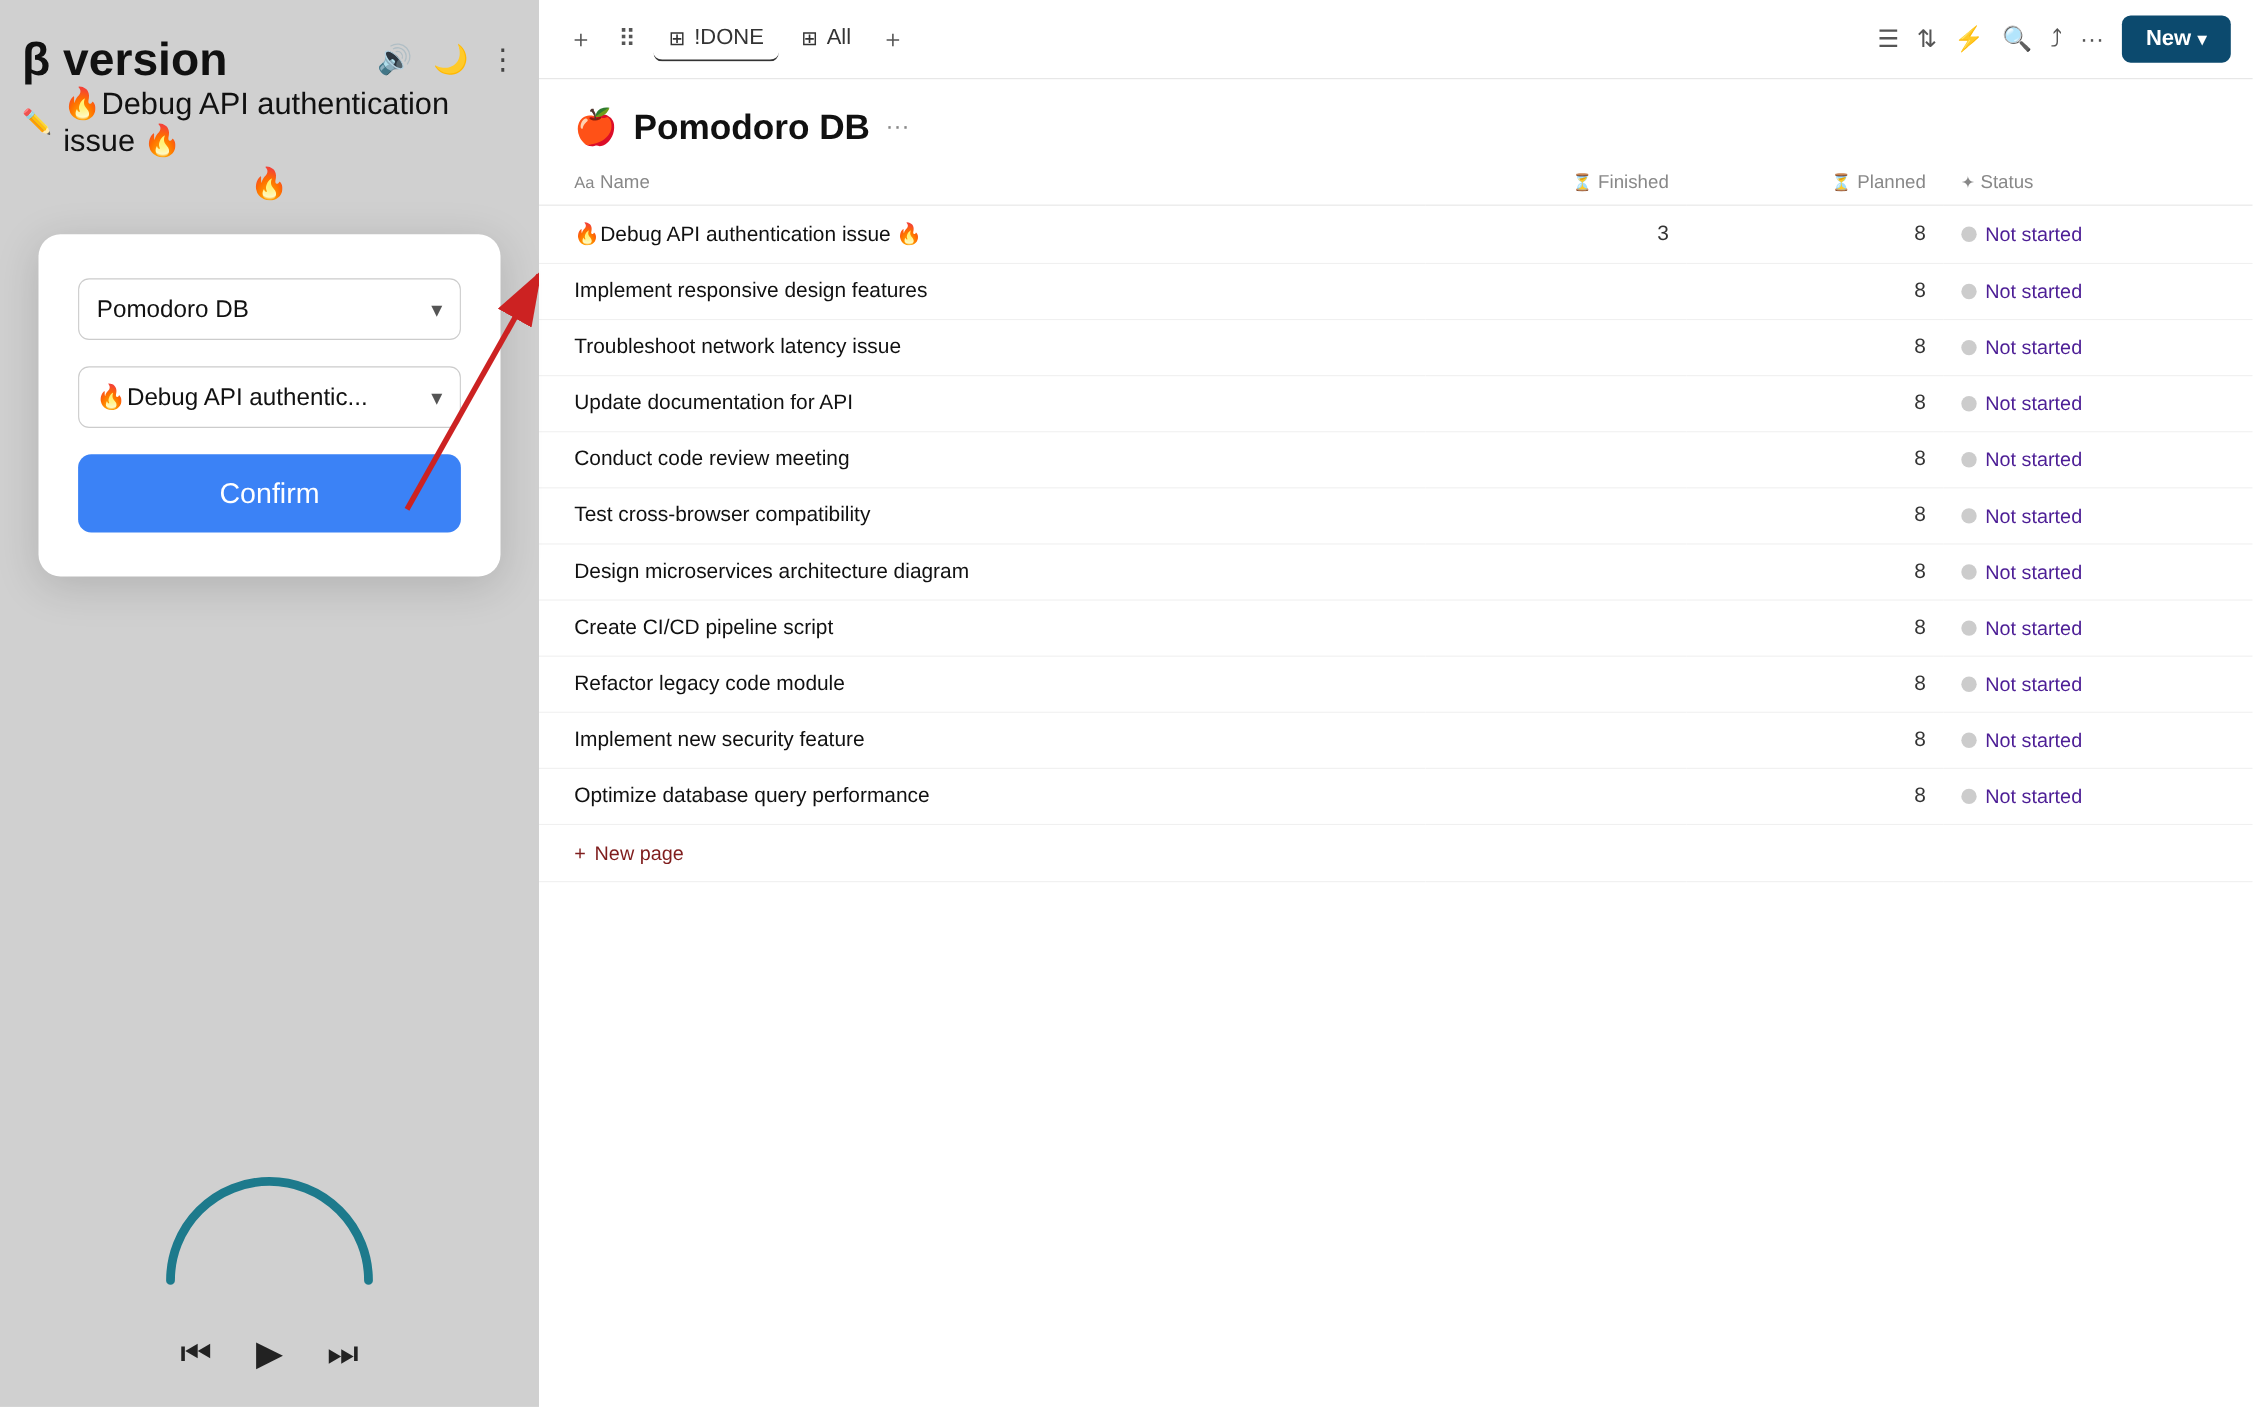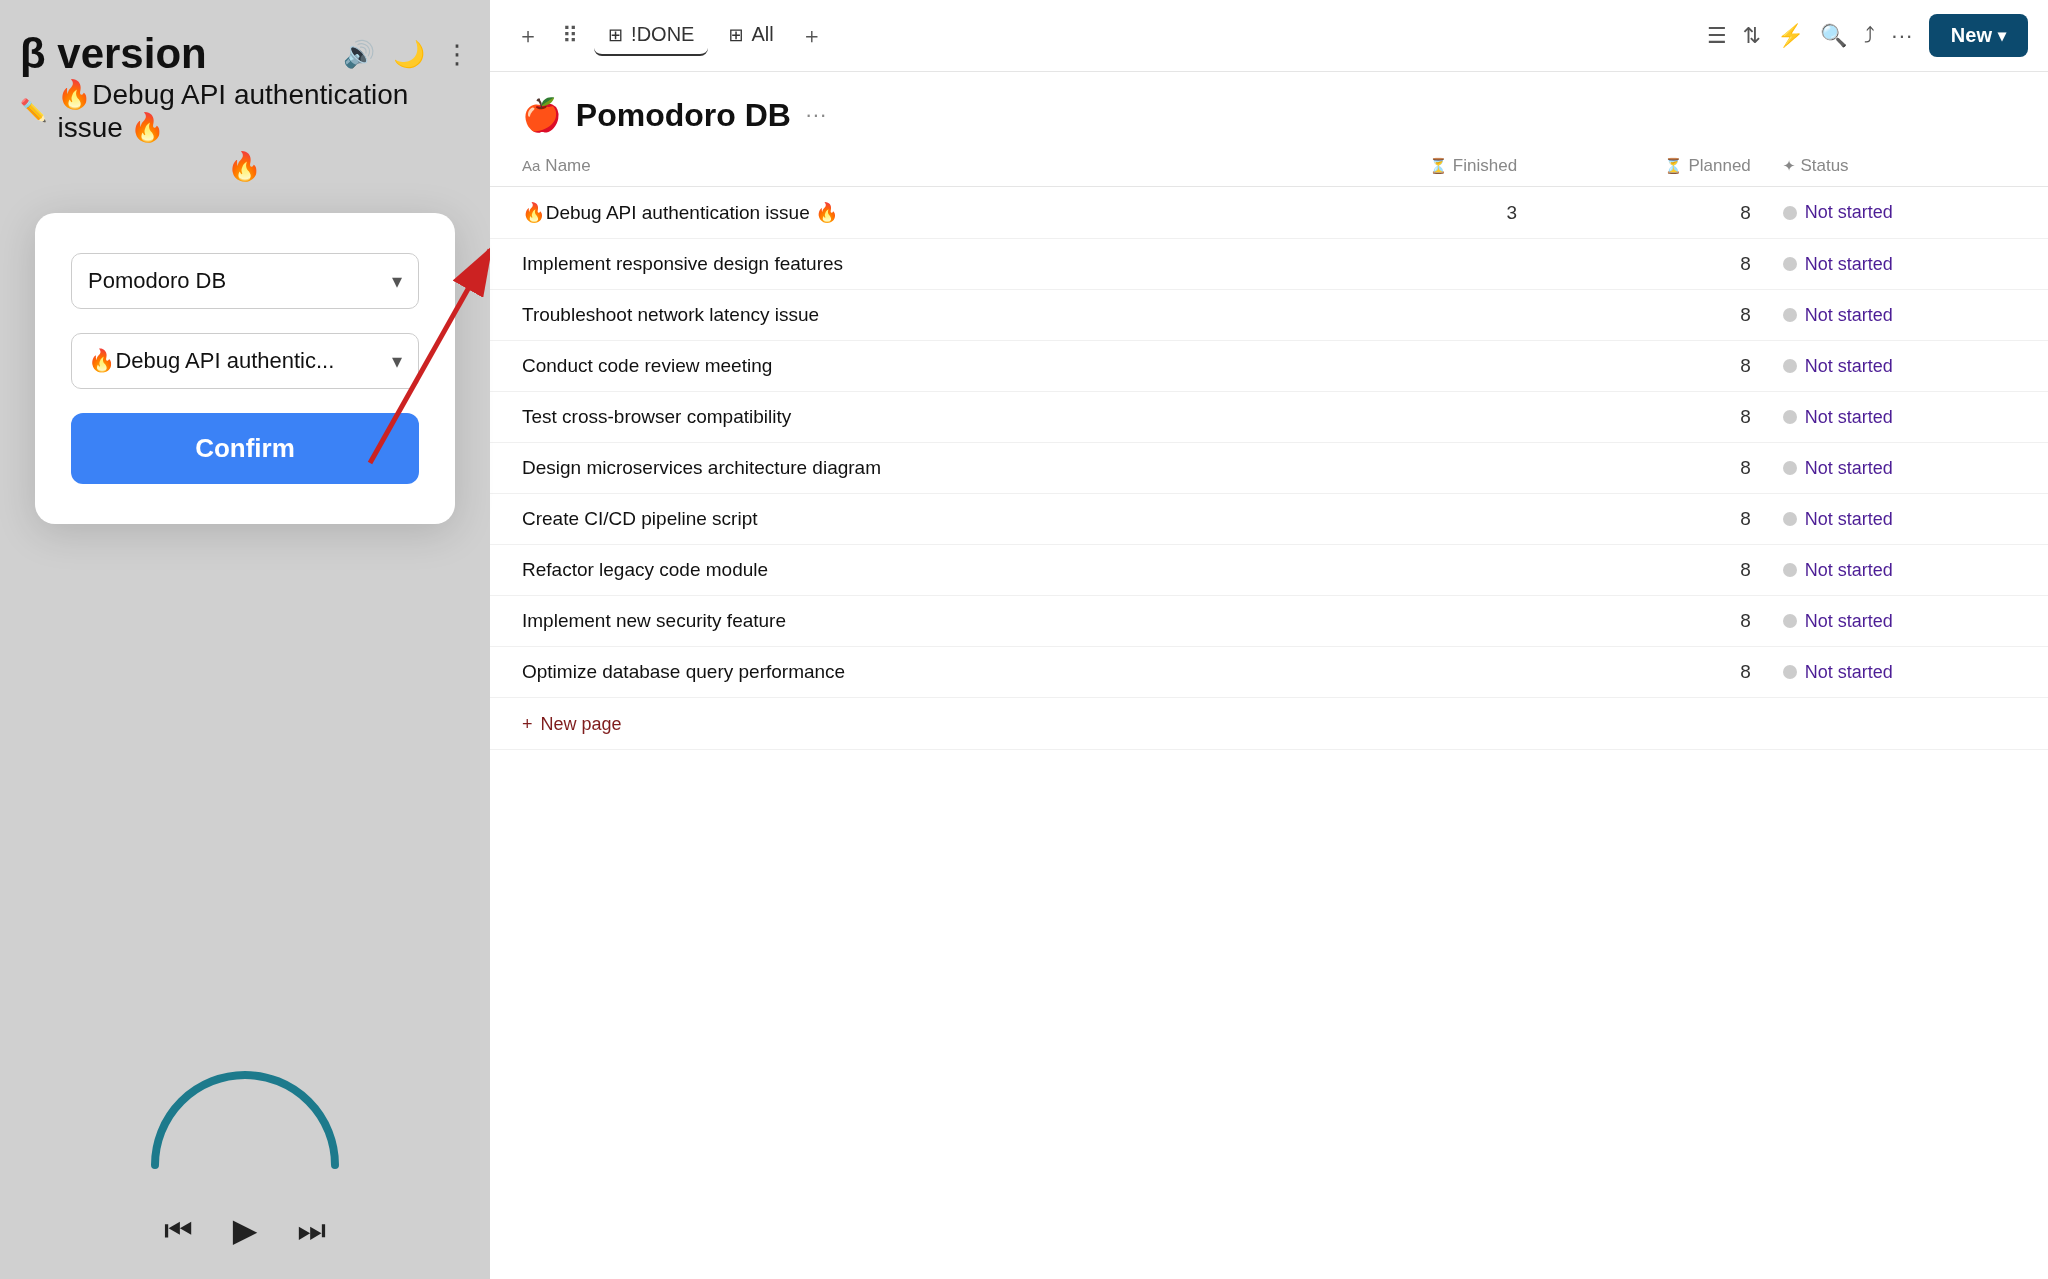--- a/index.html
+++ b/index.html
@@ -104,21 +104,21 @@
       font-size: 20px;
       color: #555;
     }
     .confirm-btn {
       background: #3b82f6;
       color: #fff;
       border: none;
       border-radius: 12px;
       padding: 20px;
       font-size: 26px;
-      font-weight: 700;
+      font-weight: 400;
       cursor: pointer;
       width: 100%;
     }
 
     
     .circle-area {
       position: absolute;
       bottom: 100px;
       left: 50%;
       transform: translateX(-50%);
@@ -439,20 +439,28 @@
           </tr>
           <tr>
             <td>Troubleshoot network latency issue</td>
             <td class="cell-num"></td>
             <td class="cell-num">8</td>
             <td>
               <span class="status-badge"><span class="status-dot"></span>Not started</span>
             </td>
           </tr>
           <tr>
+            <td>Update documentation for API</td>
+            <td class="cell-num"></td>
+            <td class="cell-num">8</td>
+            <td>
+              <span class="status-badge"><span class="status-dot"></span>Not started</span>
+            </td>
+          </tr>
+          <tr>
             <td>Conduct code review meeting</td>
             <td class="cell-num"></td>
             <td class="cell-num">8</td>
             <td>
               <span class="status-badge"><span class="status-dot"></span>Not started</span>
             </td>
           </tr>
           <tr>
             <td>Test cross-browser compatibility</td>
             <td class="cell-num"></td>

